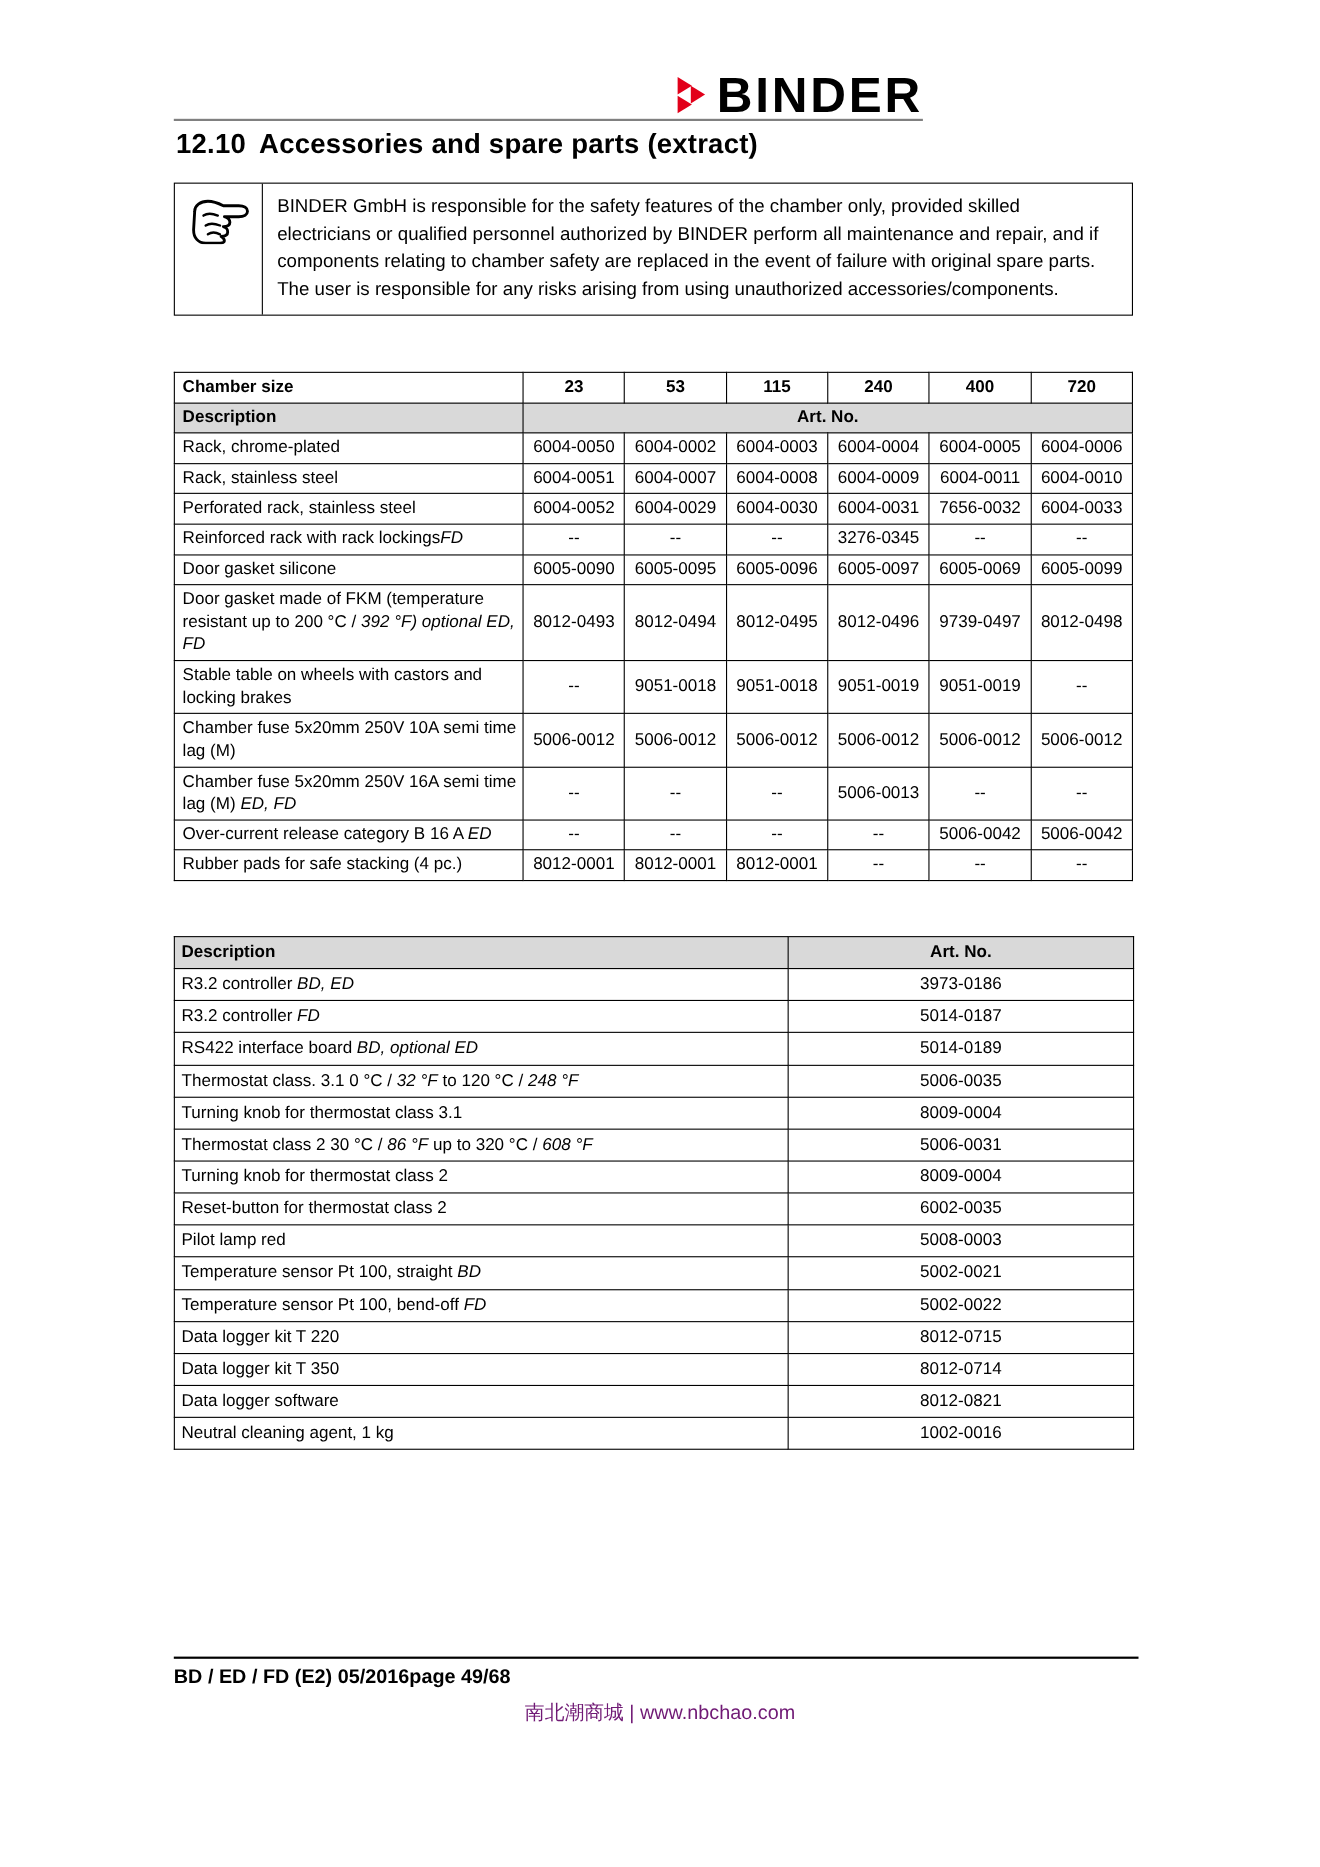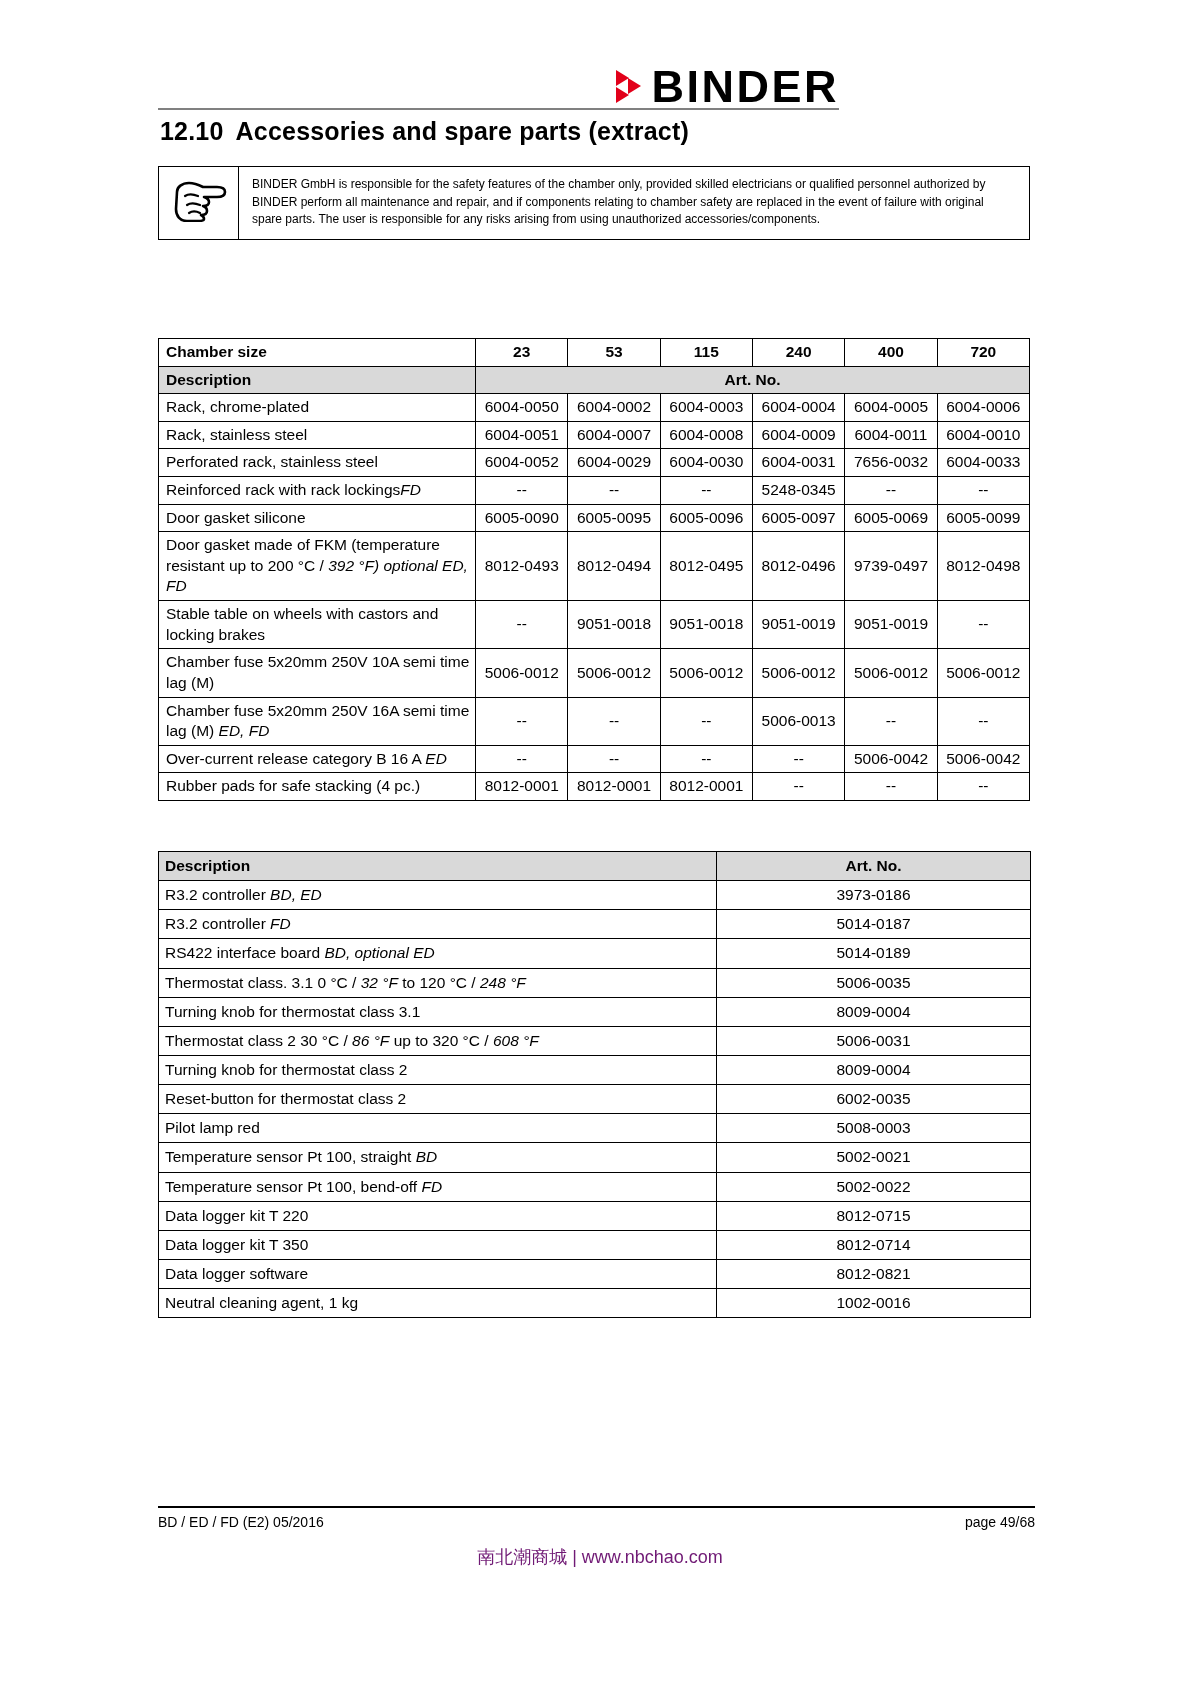--- a/index.html
+++ b/index.html
@@ -109,21 +109,21 @@
     flex: 0 0 80px;
     border-right: 1.5px solid #000;
     display: flex;
     align-items: flex-start;
     justify-content: center;
     padding-top: 9px;
     box-sizing: border-box;
   }
   .notice-text {
     padding: 9px 12px 10px 13px;
-    font-size: 12px;
+    font-size: 17px;
     line-height: 1.47;
   }
 
   
   table {
     border-collapse: collapse;
     table-layout: fixed;
     font-size: 15.5px;
   }
   .tbl1 {
@@ -173,22 +173,23 @@
     top: 1506px;
     height: 1.5px;
     background: #000;
   }
   .footer {
     position: absolute;
     left: 158px;
     width: 877px;
     top: 1514px;
     display: flex;
-    justify-content: space-between;
-    font-size: 14px;
+    justify-content: flex-start;
+    font-size: 18px;
+    font-weight: bold;
   }
   .watermark {
     position: absolute;
     left: 0;
     width: 1200px;
     top: 1545px;
     text-align: center;
     font-size: 18px;
     color: #701a75;
   }
@@ -279,21 +280,21 @@
           <td>6004-0030</td>
           <td>6004-0031</td>
           <td>7656-0032</td>
           <td>6004-0033</td>
         </tr>
         <tr>
           <td class="desc">Reinforced rack with rack lockings<em class="it">FD</em></td>
           <td>--</td>
           <td>--</td>
           <td>--</td>
-          <td>5248-0345</td>
+          <td>3276-0345</td>
           <td>--</td>
           <td>--</td>
         </tr>
         <tr>
           <td class="desc">Door gasket silicone</td>
           <td>6005-0090</td>
           <td>6005-0095</td>
           <td>6005-0096</td>
           <td>6005-0097</td>
           <td>6005-0069</td>

